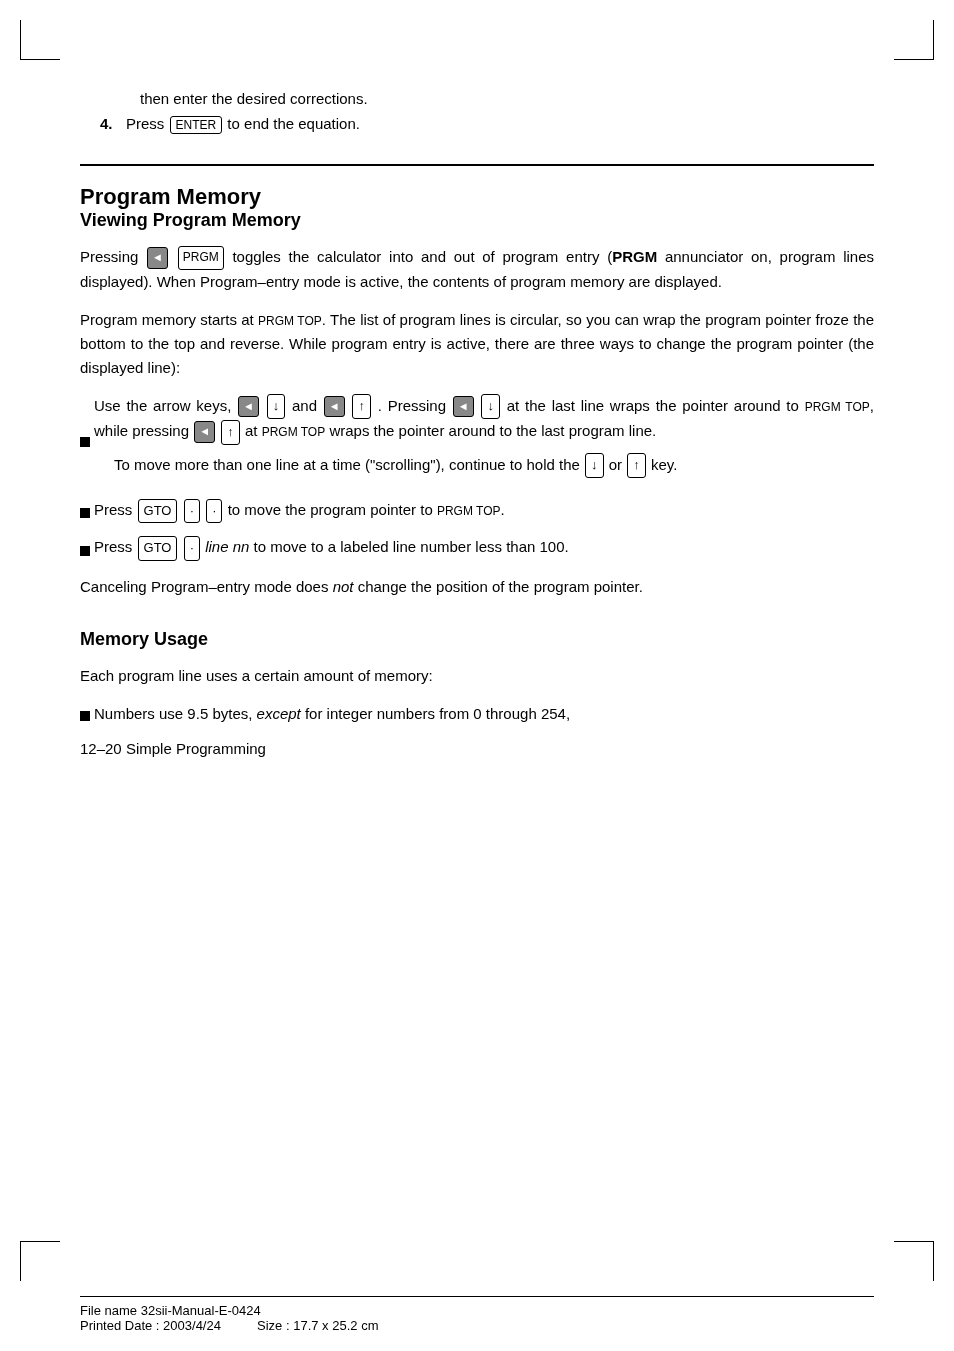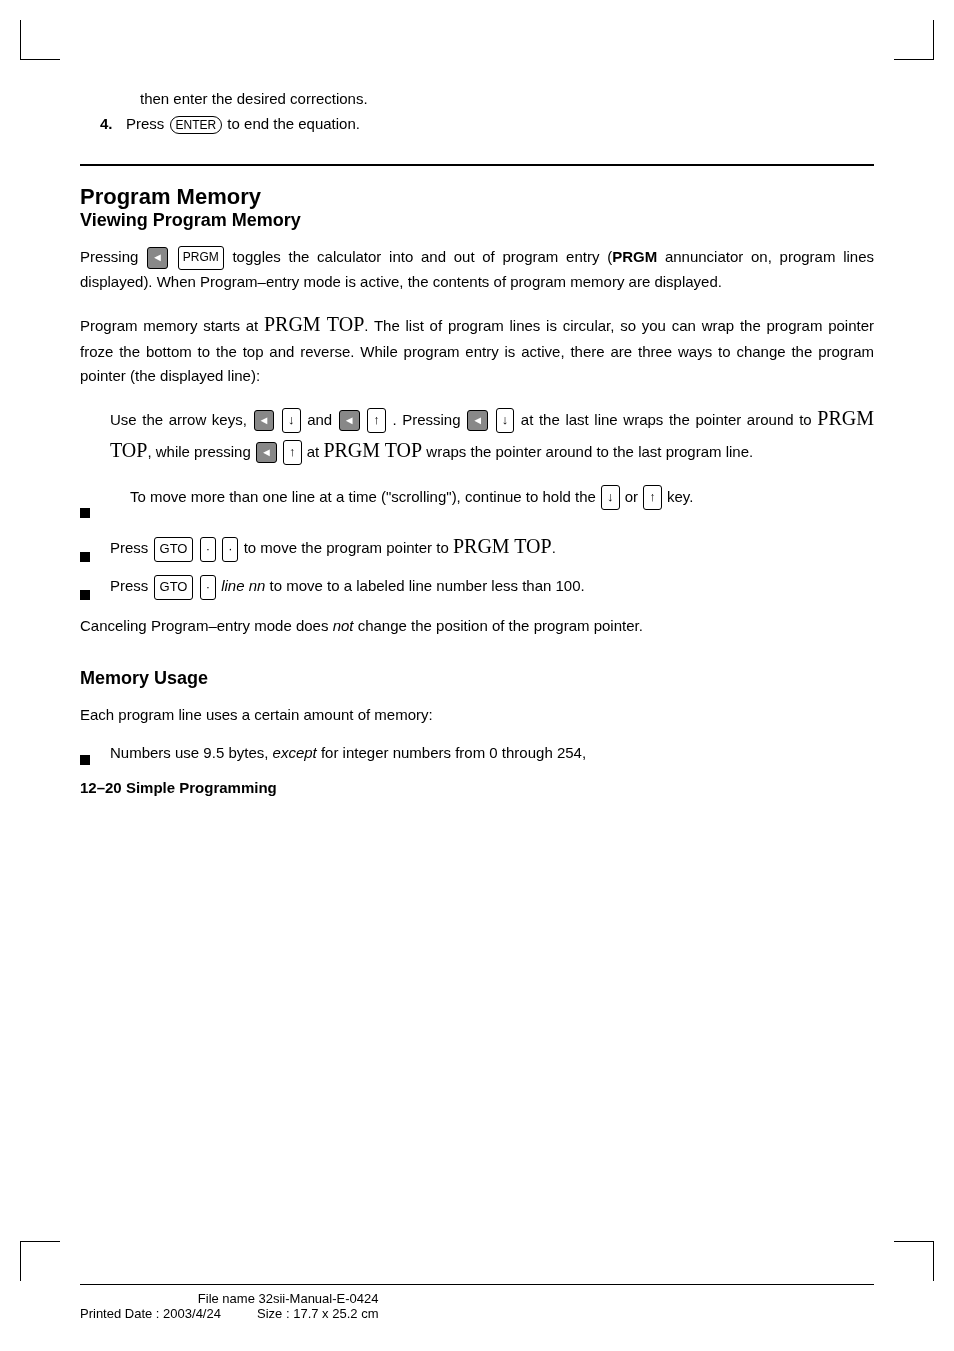--- a/index.html
+++ b/index.html
@@ -69,41 +69,41 @@
       margin-bottom: 14px;
       text-align: justify;
     }
     .bullet-list {
       list-style: none;
       margin: 0 0 14px 0;
       padding: 0;
     }
     .bullet-list li {
       display: flex;
-      align-items: flex-end;
-      gap: 20px;
+      align-items: center;
+      gap: 4px;
       margin-bottom: 12px;
       font-size: 15px;
       line-height: 1.6;
       text-align: justify;
     }
     .bullet-square {
       display: inline-block;
       width: 10px;
       height: 10px;
       background: #000;
       flex-shrink: 0;
       margin-top: 5px;
     }
     .bullet-content {
       flex: 1;
     }
     .sub-indent {
       margin-left: 20px;
-      margin-top: 19px;
+      margin-top: 8px;
       margin-bottom: 8px;
       font-size: 15px;
       line-height: 1.6;
     }
     
     .key-btn {
       display: inline-flex;
       align-items: center;
       justify-content: center;
       border: 1.5px solid #000;
@@ -123,49 +123,48 @@
       font-weight: bold;
       font-size: 11px;
       padding: 1px 4px;
     }
     .key-btn.prgm-key {
       border: 1.5px solid #000;
       font-size: 12px;
       padding: 1px 4px;
     }
     .mono {
-      font-family: Liberation Serif, serif;
-      font-size: 20px;
+      font-family: Liberation Sans, sans-serif;
+      font-size: 12px;
     }
     .bold { font-weight: bold; }
     .italic { font-style: italic; }
     .section-bottom {
       margin-top: 30px;
     }
     .footer {
       position: absolute;
-      bottom: 30px;
+      bottom: 18px;
       left: 80px;
       right: 80px;
       border-top: 1px solid #000;
       padding-top: 6px;
       display: flex;
       justify-content: space-between;
       font-size: 13px;
-      text-align: right;
     }
     .page-section-label {
       font-size: 15px;
-      font-weight: bold;
+      font-weight: normal;
       margin-top: 8px;
     }
     .enter-key {
       display: inline-flex;
       border: 1.5px solid #000;
-      border-radius: 9px;
+      border-radius: 3px;
       padding: 1px 5px;
       font-size: 12px;
       font-family: Arial, Helvetica, sans-serif;
       vertical-align: middle;
       margin: 0 1px;
     }
   </style>
 </head>
 <body>
 

